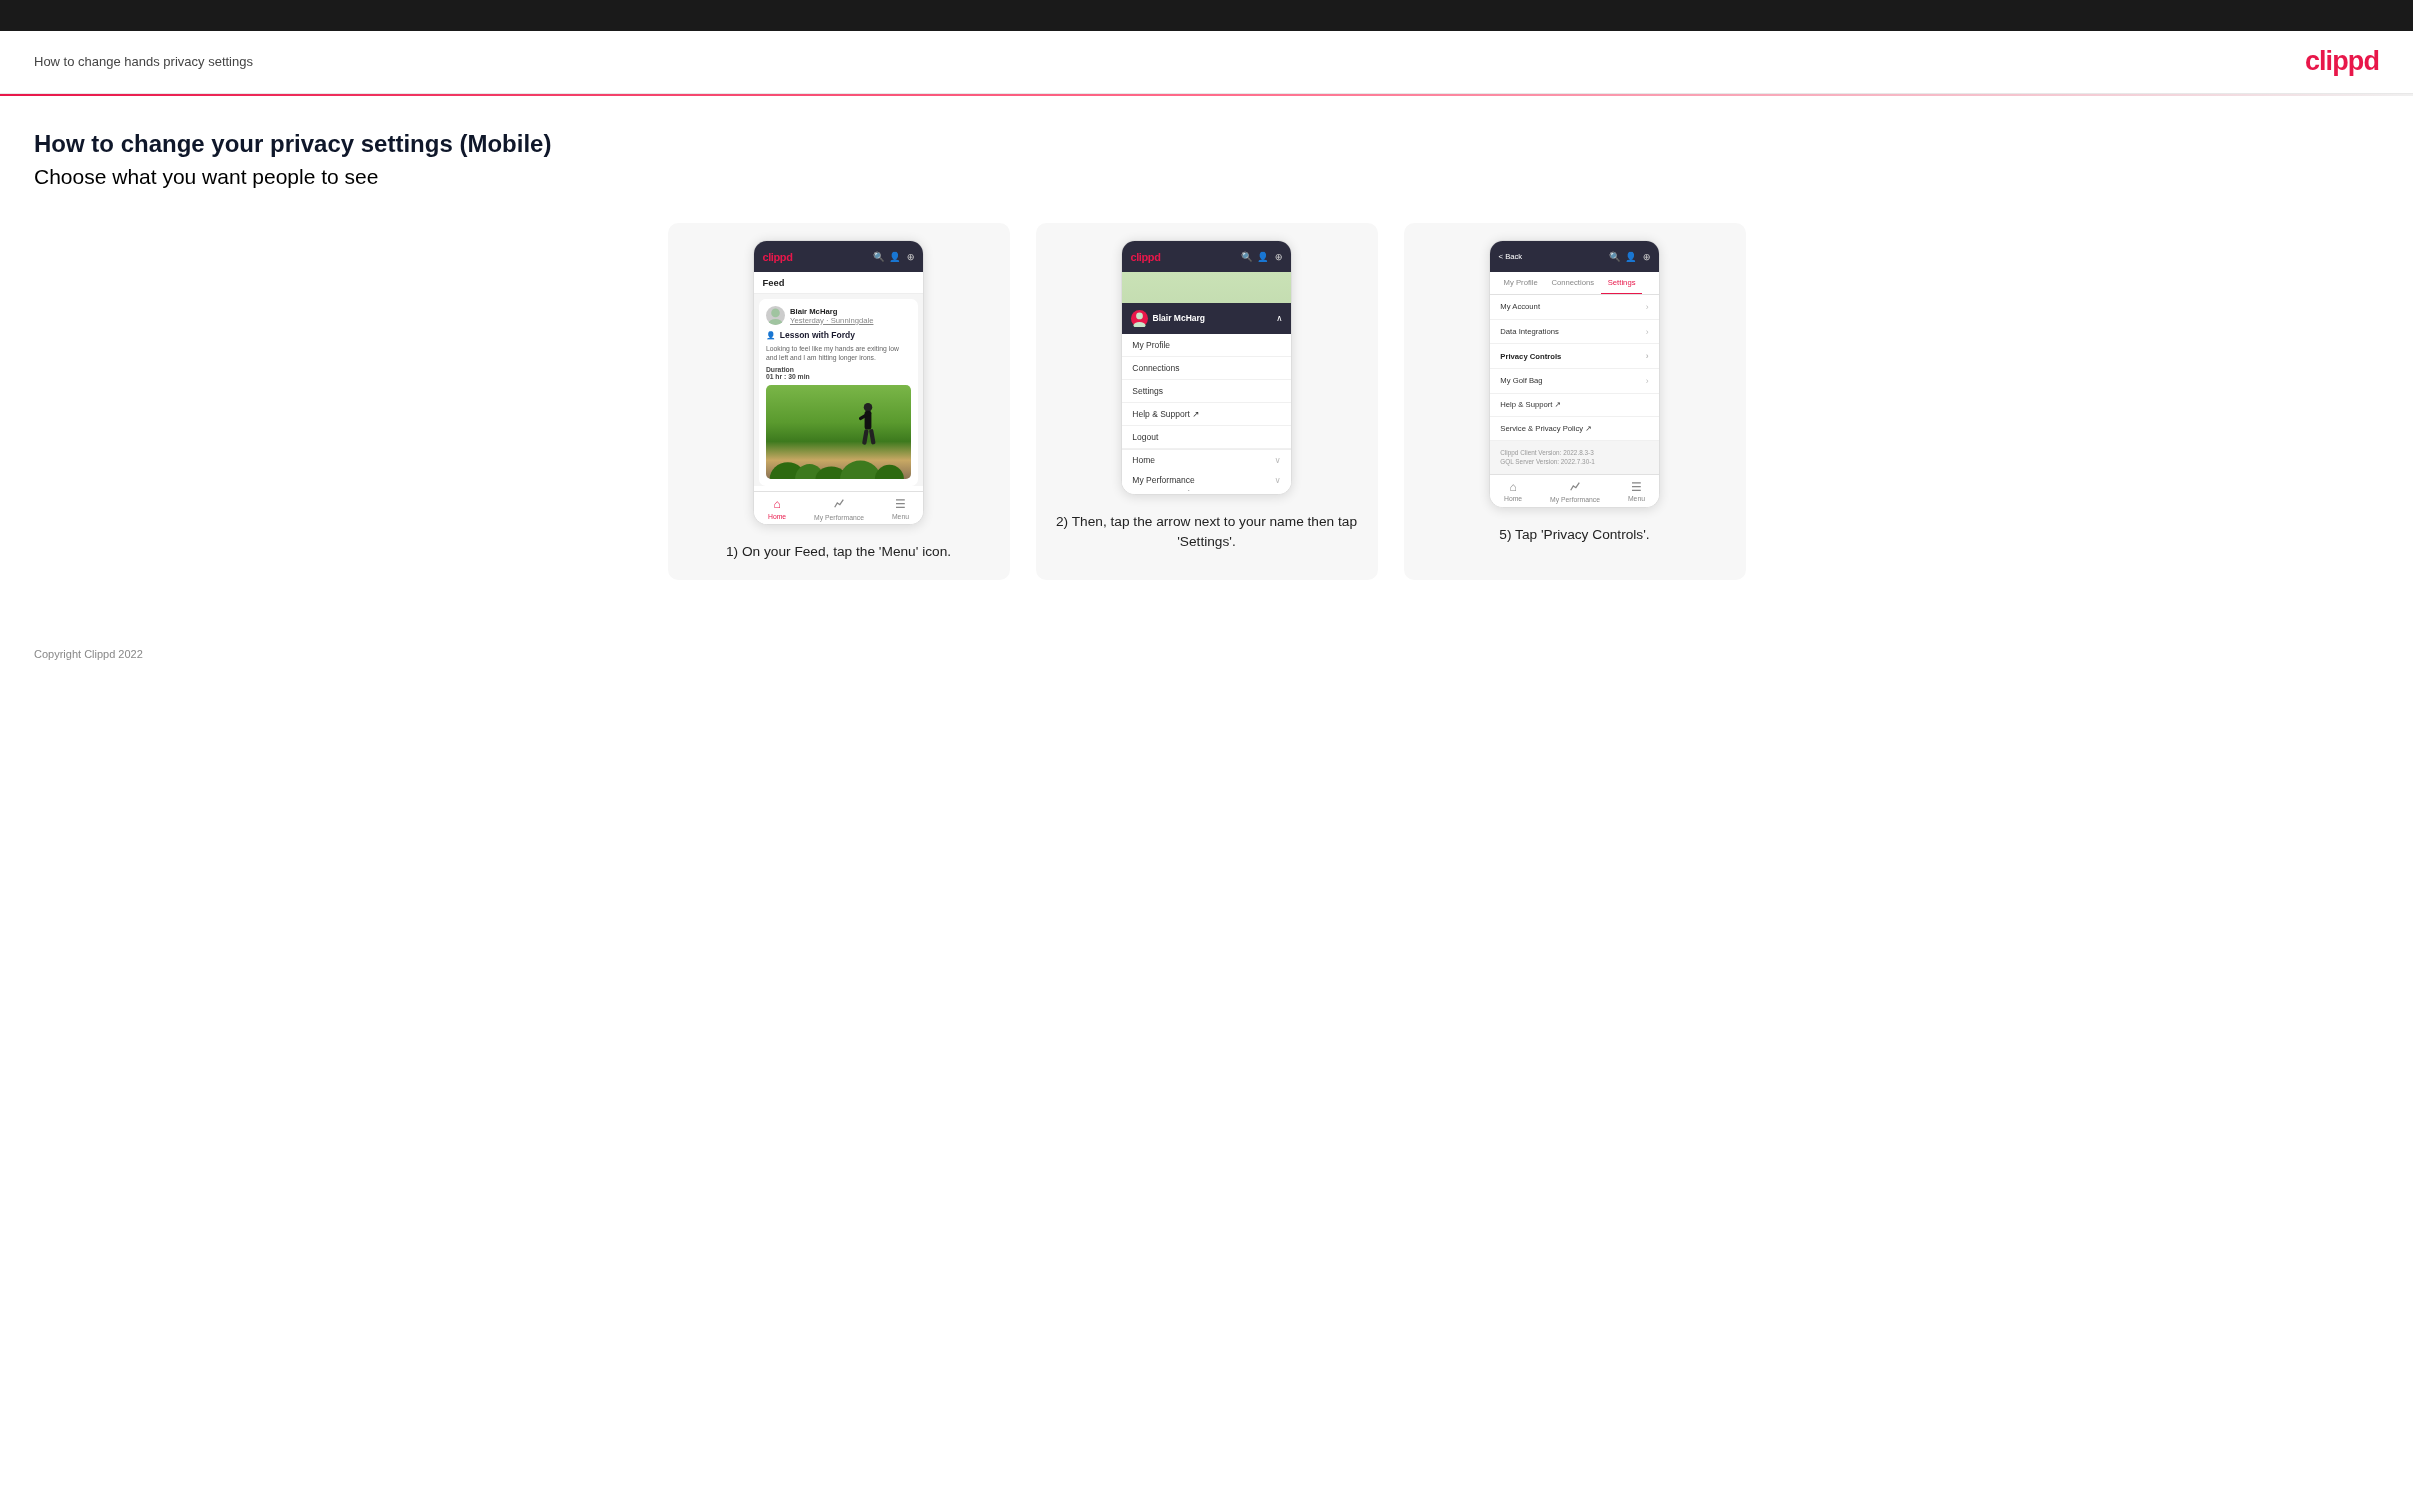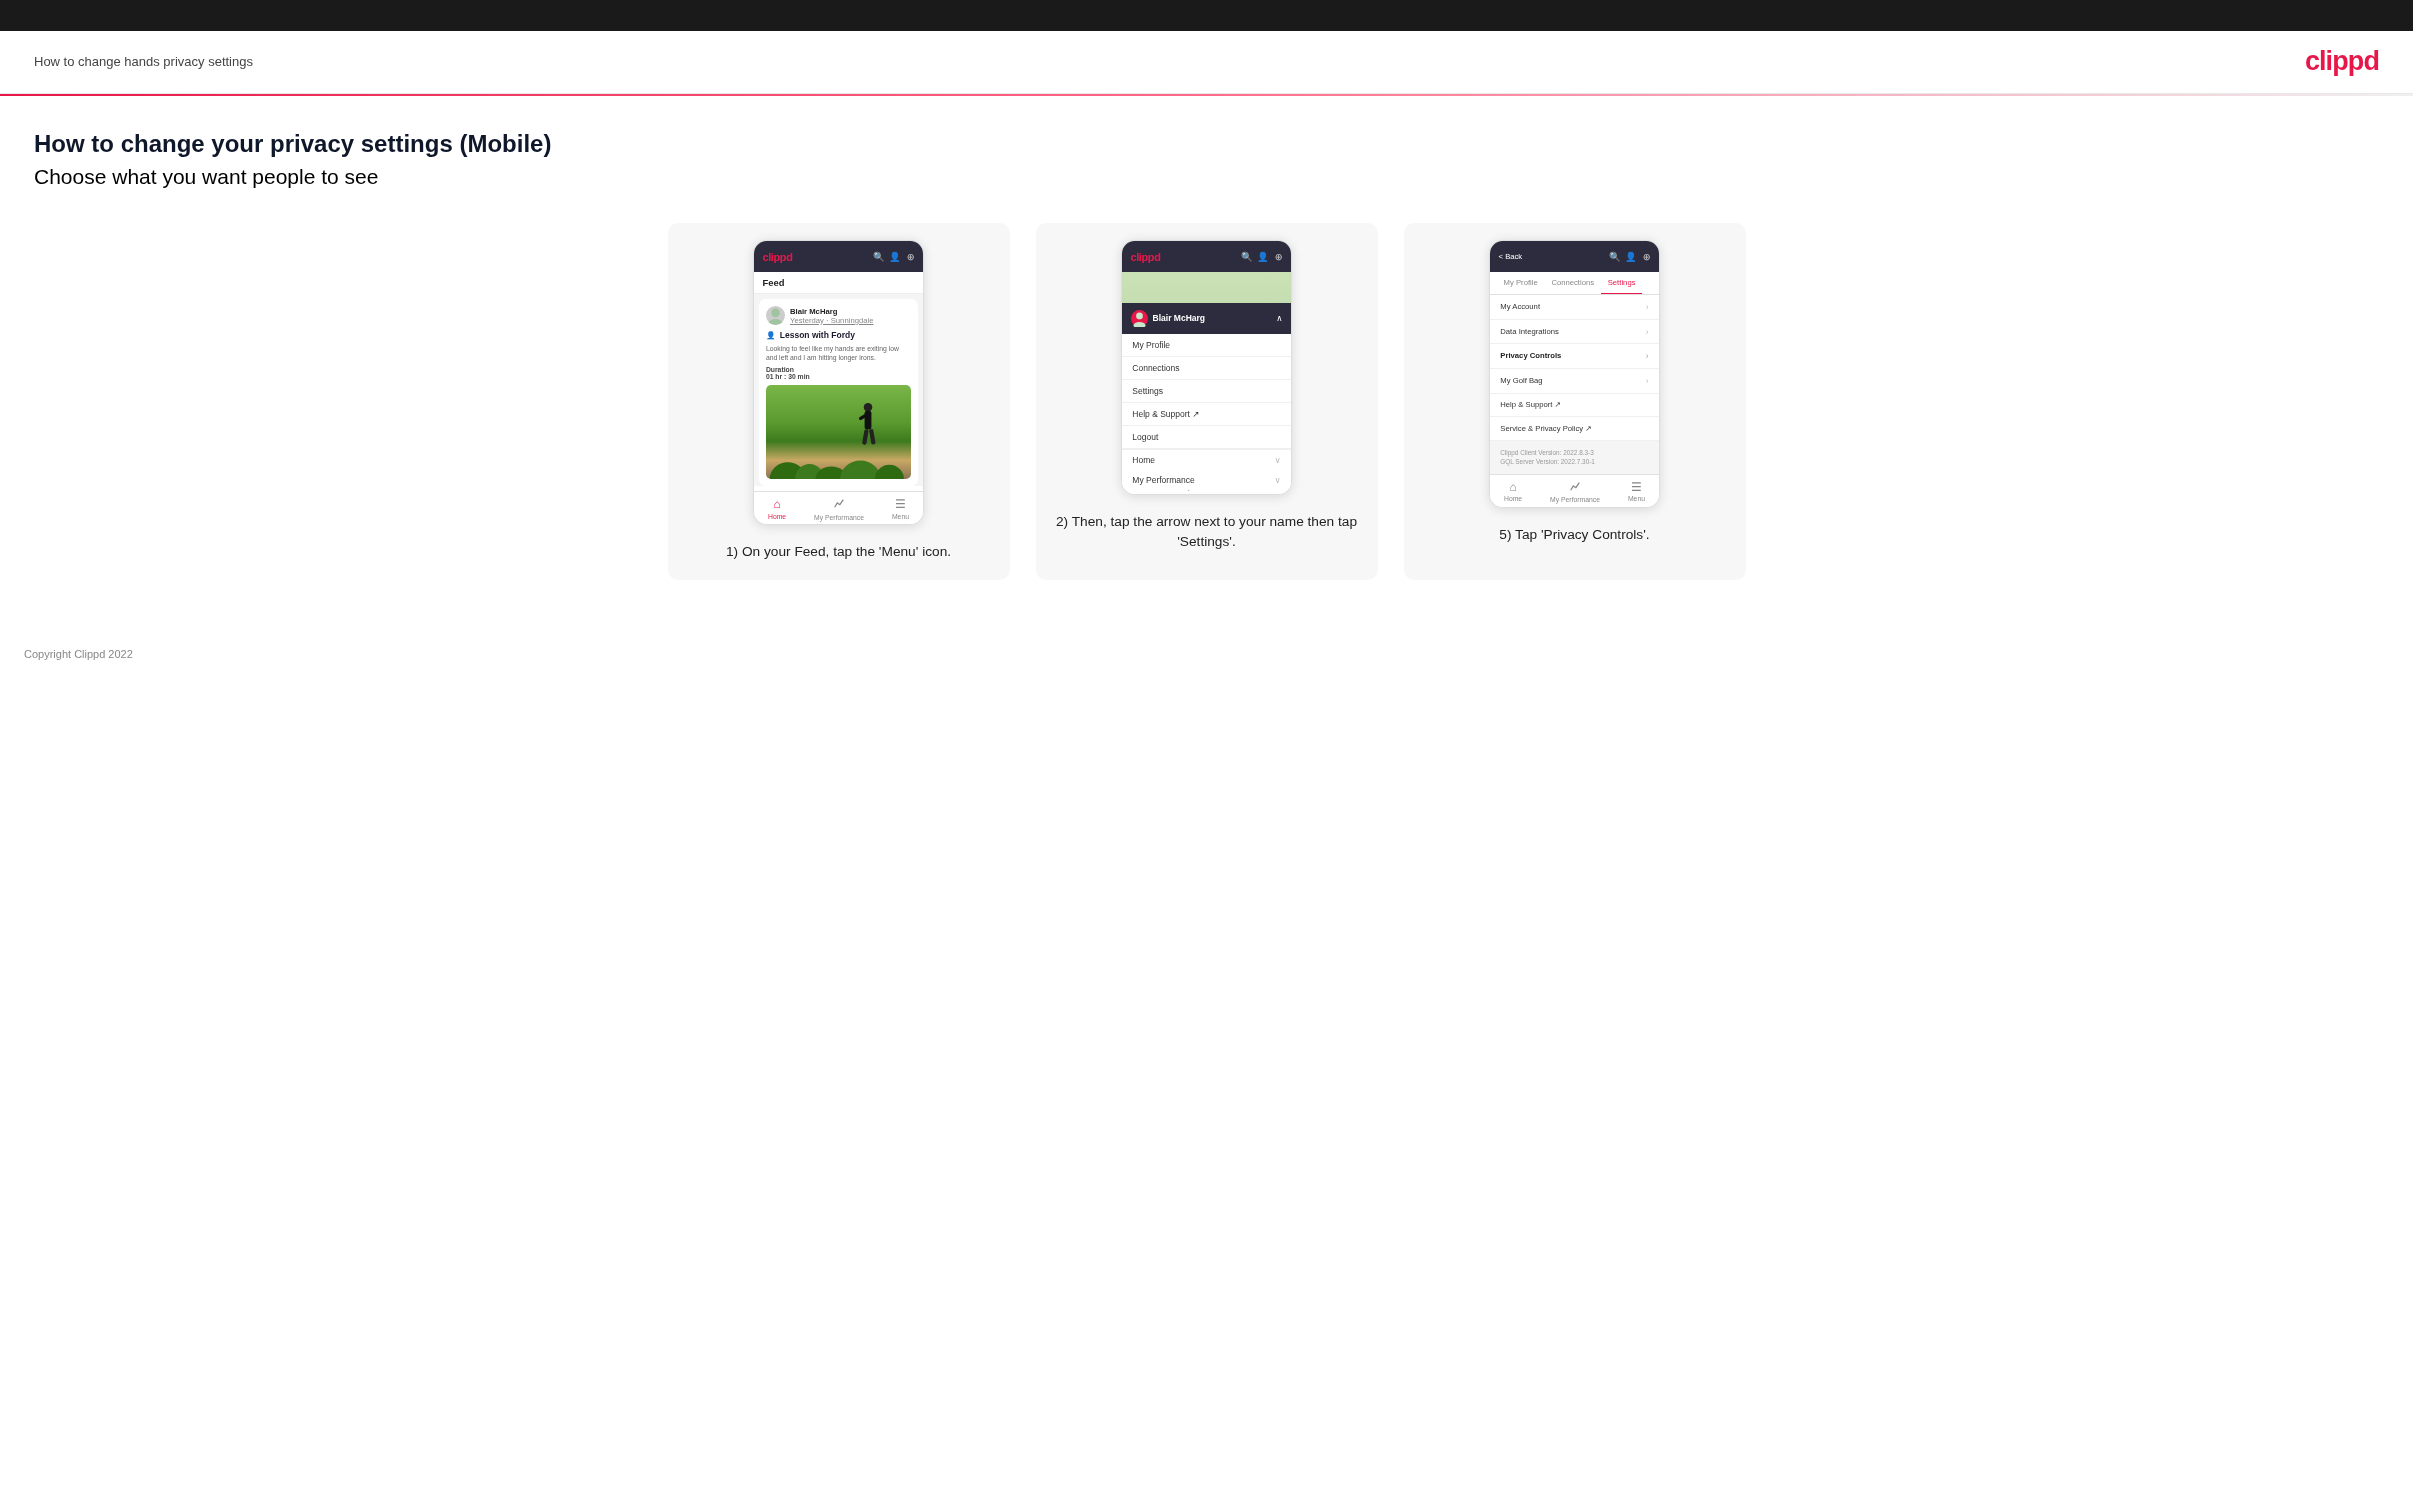--- a/index.html
+++ b/index.html
@@ -327,41 +327,41 @@
     .settings-list {
       background: #f5f5f5;
     }
     .settings-list-item {
       background: #fff;
       padding: 6.8px 10.3px;
       font-size: 7.7px;
       color: #333;
       border-bottom: 0.9px solid #f0f0f0;
       display: flex;
-      align-items: flex-start;
+      align-items: center;
       justify-content: space-between;
     }
     .settings-list-item.highlighted {
       color: #222;
       font-weight: 600;
     }
     .settings-list-item .chevron {
       color: #bbb;
       font-size: 8.5px;
     }
     .settings-version {
       padding: 6.8px 10.3px;
       font-size: 6.4px;
       color: #999;
       line-height: 1.5;
     }
 
     
     .footer {
-      padding: 17px 24px;
+      padding: 17px 34px;
       color: #888;
       font-size: 11px;
     }
   </style>
 </head>
 <body>
 
 <div class="top-bar"></div>
 
 <div class="header">

